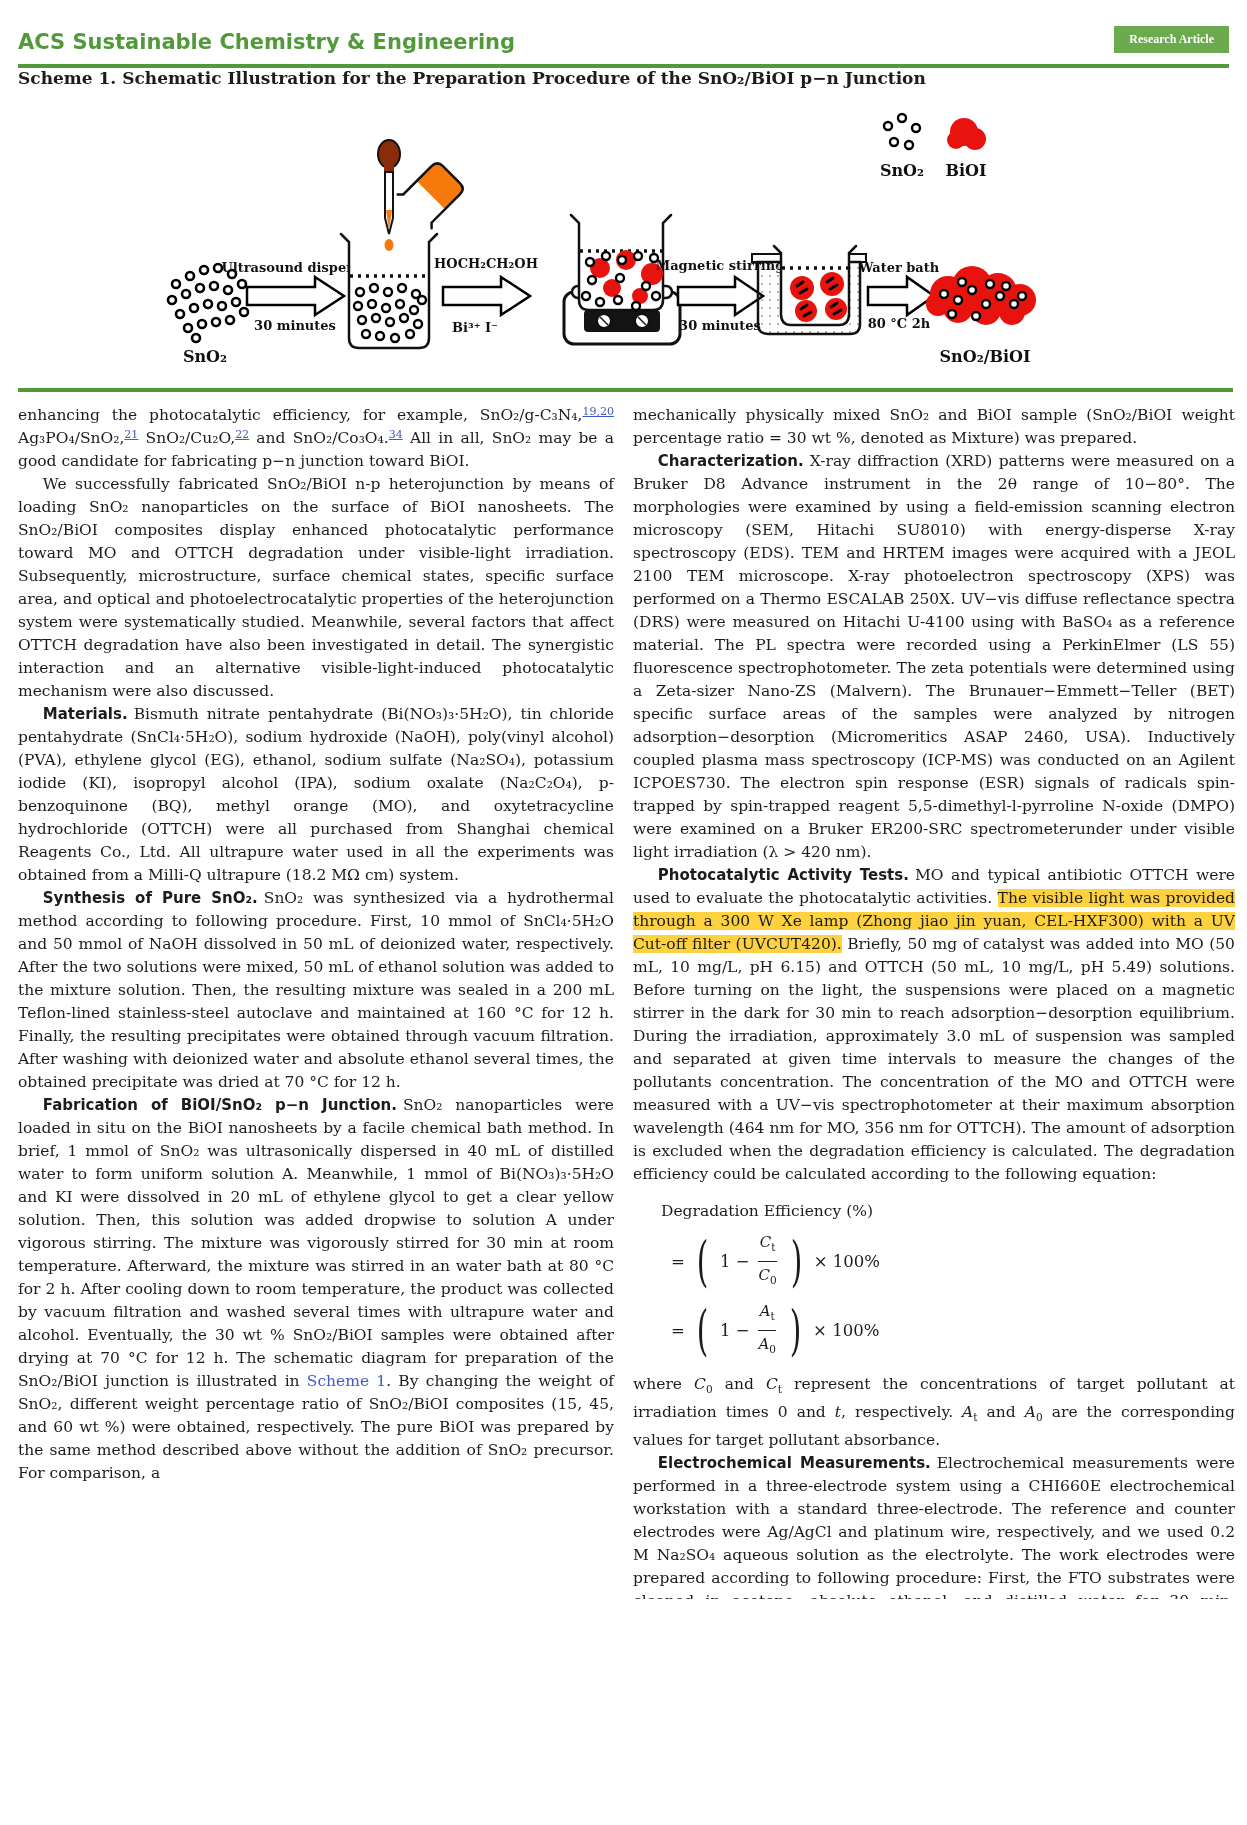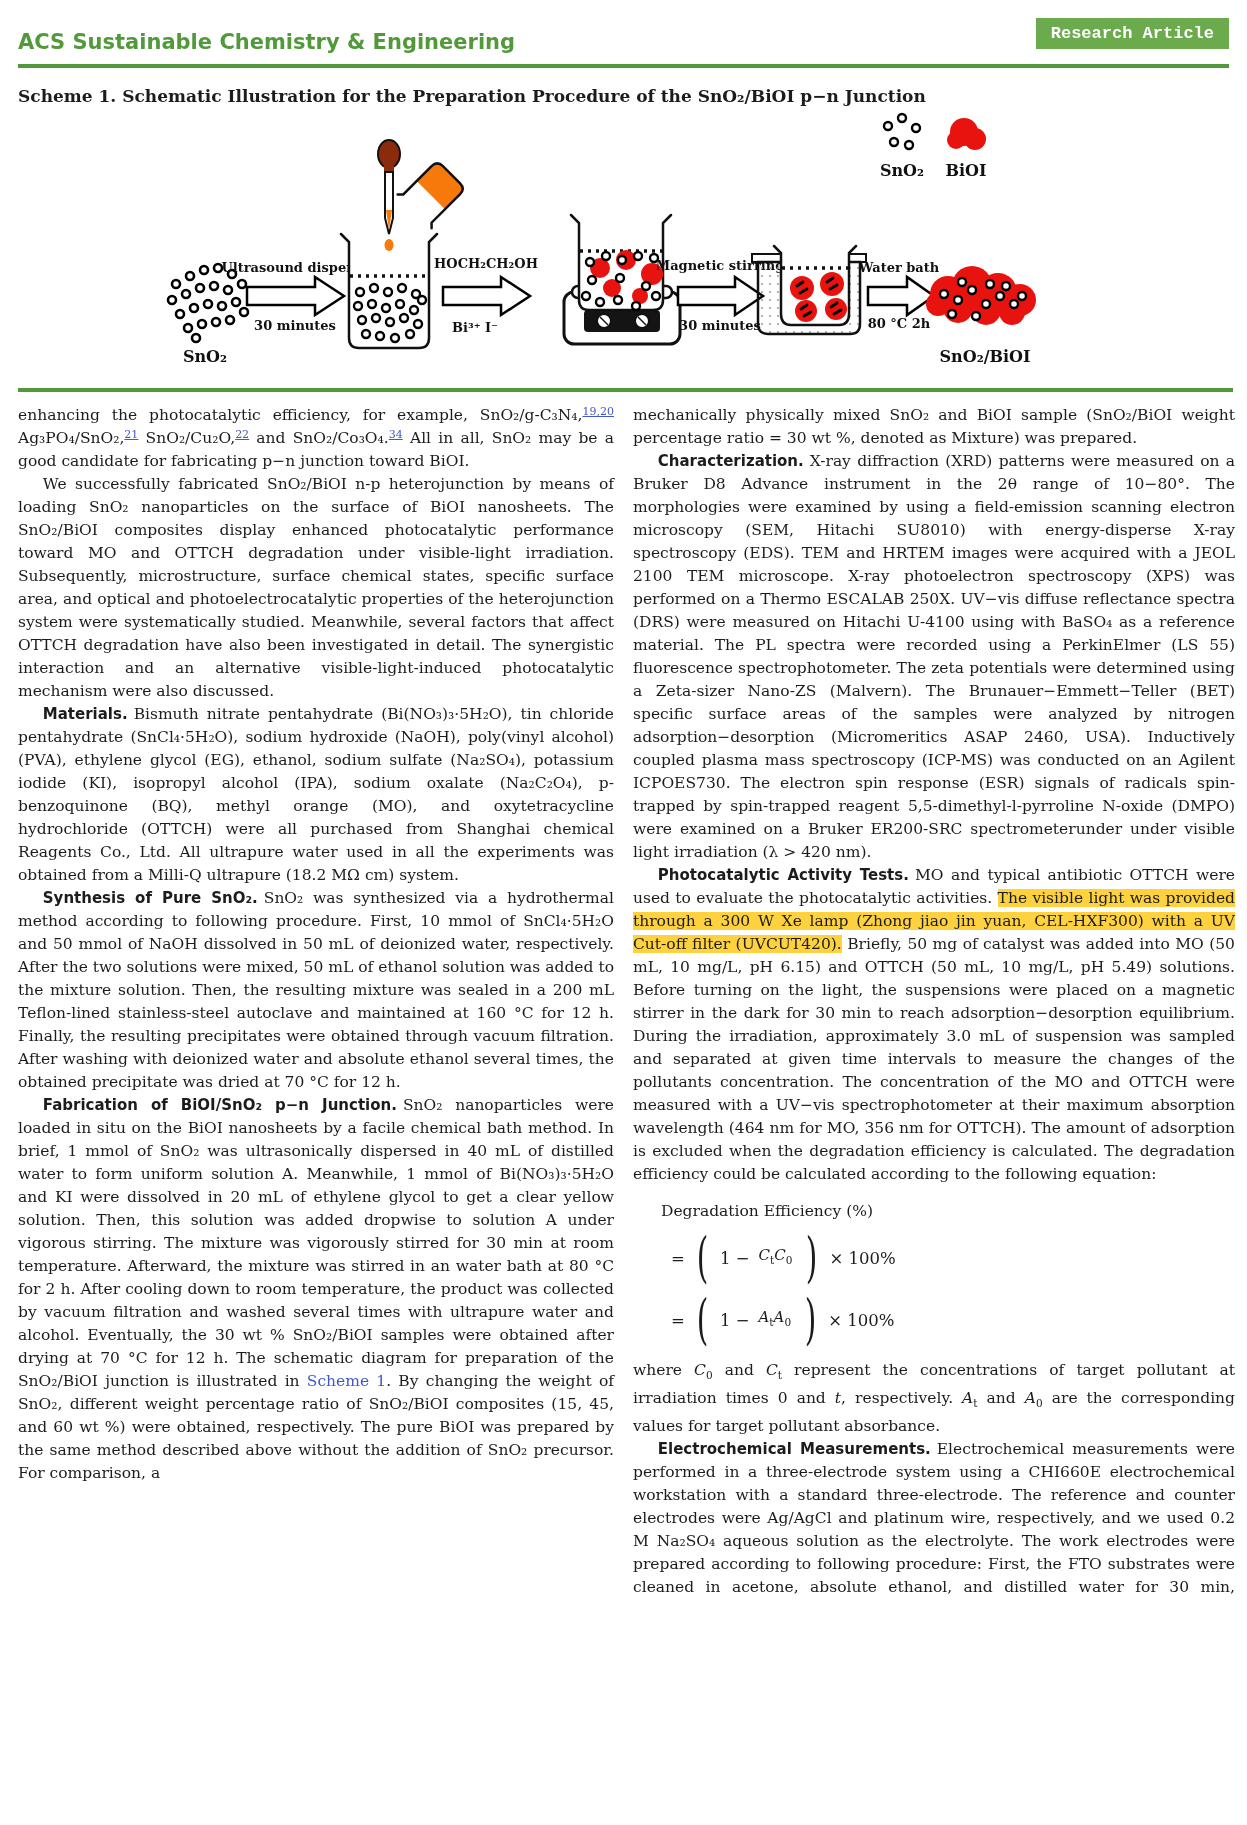--- a/index.html
+++ b/index.html
@@ -2,26 +2,26 @@
 <html><head>
 <meta charset="utf-8">
 <style>
   html,body{margin:0;padding:0;background:#ffffff;}
   .page{position:relative;width:1247px;height:1599px;background:#fff;color:#1c1c1c;
         font-family:"DejaVu Serif","DejaVu Sans",serif;overflow:hidden;}
 
   
   .journal{position:absolute;left:18px;top:30px;font-family:"DejaVu Sans",sans-serif;
            font-weight:bold;font-size:21px;color:#52993a;}
-  .badge{position:absolute;right:18px;top:18px;background:#6baa4d;color:#fff;
-         font-family:Liberation Mono, monospace;font-weight:bold;font-size:17px;
+  .badge{position:absolute;right:18px;top:26px;background:#6baa4d;color:#fff;
+         font-family:Liberation Serif, serif;font-weight:bold;font-size:12px;
          padding:6px 15px;}
   .header-rule{position:absolute;left:18px;width:1211px;top:64px;height:4px;background:#52993a;}
 
-  .scheme-title{position:absolute;left:18px;top:86px;font-weight:bold;font-size:17px;}
+  .scheme-title{position:absolute;left:18px;top:68px;font-weight:bold;font-size:17px;}
 
   .scheme-svg{position:absolute;left:0;top:98px;}
   .slabel{font-family:"DejaVu Serif","DejaVu Sans",serif;font-weight:bold;font-size:16px;fill:#111;}
   .slabel-sm{font-family:"DejaVu Serif","DejaVu Sans",serif;font-weight:bold;font-size:13px;fill:#111;}
 
   .green-rule{position:absolute;left:18px;width:1215px;top:388px;height:4px;background:#52993a;}
 
   
   .col{position:absolute;top:404px;font-size:15.5px;line-height:23px;text-align:justify;}
   .col-left{left:18px;width:596px;}
@@ -37,21 +37,21 @@
   .hl{background:#fdd23e;}
   .var{font-style:italic;}
   .vsub{font-size:10.5px;}
 
   
   .eq-block{margin:14px 0 12px 0;}
   .eq-label{margin-left:28px;text-align:left;}
   .eq-row{display:flex;align-items:center;margin:8px 0 6px 38px;gap:7px;font-size:16.5px;}
   .paren{display:inline-block;font-size:54px;font-weight:400;line-height:1;
          transform:scaleX(.55);font-family:"DejaVu Serif",serif;}
-  .frac{display:inline-flex;align-items:center;margin:0 2px;
+  .frac{display:inline-flex;flex-direction:column;align-items:center;margin:0 2px;
         font-size:15px;}
   .frac .bar{width:100%;border-top:1.6px solid #222;margin:2px 0;}
   .frac i{font-style:italic;}
   .frac sub{font-size:10.5px;}
 
   
   .page-num{position:absolute;top:1766px;left:0;width:100%;text-align:center;
             font-family:"DejaVu Sans",sans-serif;font-size:14.5px;color:#111;}
   .footer-right{position:absolute;top:1764px;right:16px;text-align:right;
                 font-family:"DejaVu Sans",sans-serif;font-size:13px;line-height:17px;color:#222;}

